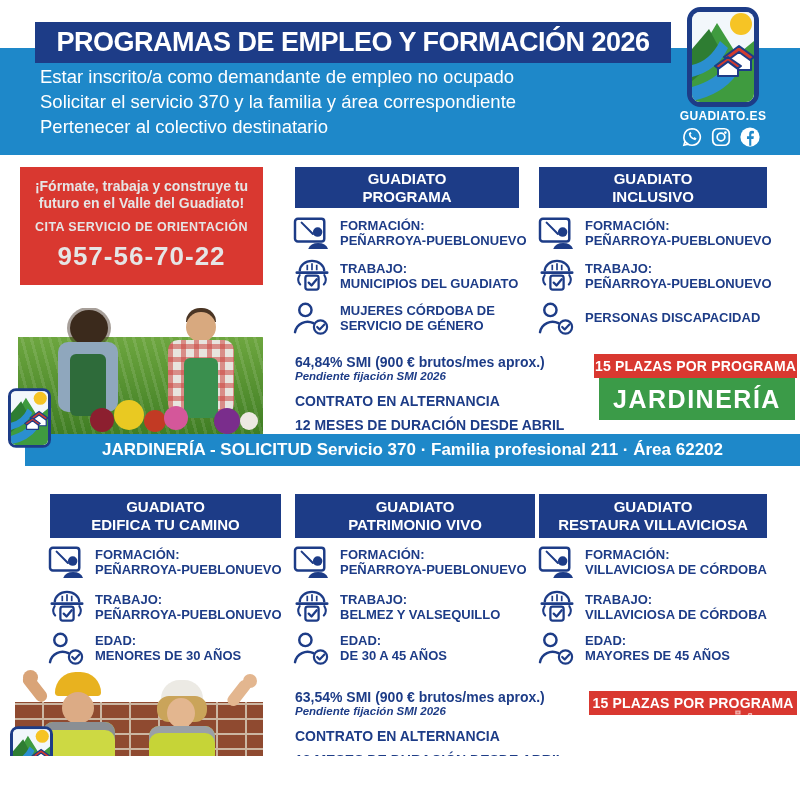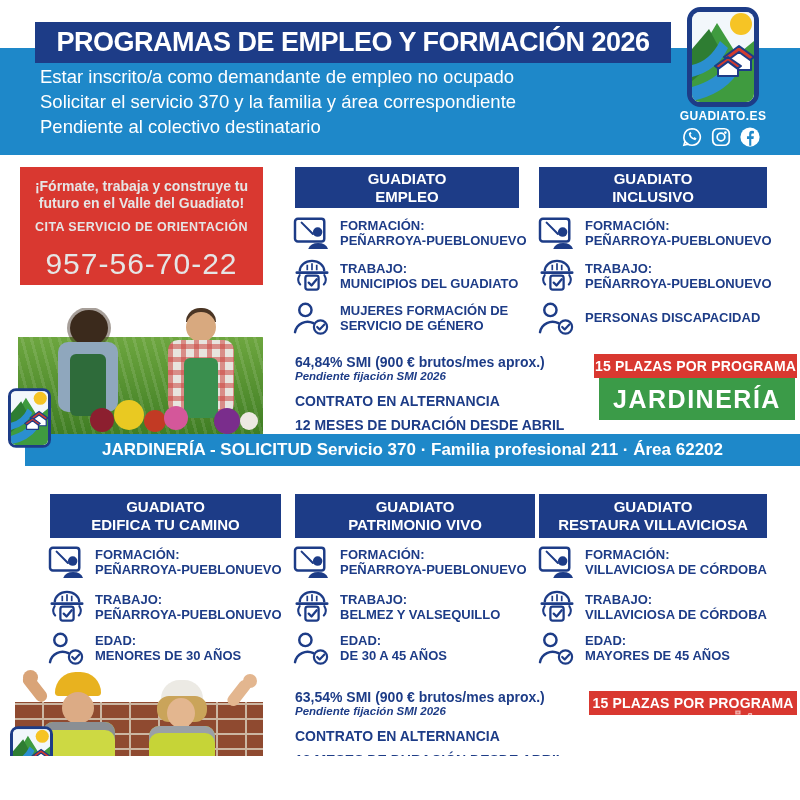--- a/index.html
+++ b/index.html
@@ -20,21 +20,21 @@
   .site-label{position:absolute;left:668px;top:109px;width:110px;text-align:center;color:#fff;
     font-weight:bold;font-size:12px;letter-spacing:0.4px;}
   .socials{position:absolute;left:681px;top:126px;display:flex;gap:7px;}
   .socials svg{width:22px;height:22px;display:block;}
 
   
   .cta{position:absolute;left:20px;top:167px;width:243px;height:118px;background:var(--red);
     color:#e5e5e5;text-align:center;padding-top:11px;}
   .cta .h1{font-size:14px;font-weight:bold;line-height:17px;}
   .cta .sub{margin-top:8px;font-size:12.5px;font-weight:bold;letter-spacing:0.4px;}
-  .cta .phone{margin-top:13px;font-size:30px;font-weight:normal;letter-spacing:1px;}
+  .cta .phone{margin-top:7px;font-size:26px;font-weight:bold;letter-spacing:1px;}
 
   
   .prog-header{position:absolute;background:var(--navy);color:#fff;font-weight:bold;text-align:center;
     font-size:15px;line-height:18px;display:flex;flex-direction:column;justify-content:center;}
   .item{position:absolute;display:flex;align-items:center;gap:9px;color:var(--navy);}
   .item svg{width:38px;height:34px;flex:none;color:var(--navy);}
   .item .txt{font-weight:bold;font-size:13px;line-height:15.5px;}
 
   
   .smi{position:absolute;color:var(--navy);white-space:nowrap;}
@@ -131,21 +131,21 @@
   </defs>
 </svg>
 
 <div class="poster">
 
   <div class="band-top"></div>
   <div class="title-box">PROGRAMAS DE EMPLEO Y FORMACIÓN 2026</div>
   <div class="reqs">
     <div>Estar inscrito/a como demandante de empleo no ocupado</div>
     <div>Solicitar el servicio 370 y la familia y área correspondiente</div>
-    <div>Pendiente al colectivo destinatario</div>
+    <div>Pertenecer al colectivo destinatario</div>
   </div>
   <svg class="logo-badge logo-main">
       <use href="#sym-logo"></use>
     </svg>
   <div class="site-label">GUADIATO.ES</div>
   <div class="socials">
     <svg>
         <use href="#sym-wa"></use>
       </svg>
     <svg>
@@ -160,21 +160,21 @@
     <div class="h1">
       <div>¡Fórmate, trabaja y construye tu</div>
       <div>futuro en el Valle del Guadiato!</div>
     </div>
     <div class="sub">CITA SERVICIO DE ORIENTACIÓN</div>
     <div class="phone">957-56-70-22</div>
   </div>
 
   <div class="prog-header" style="left:295px;top:167px;width:224px;height:41px;">
     <span>GUADIATO</span>
-    <span>EMPLEO</span>
+    <span>PROGRAMA</span>
   </div>
   <div class="prog-header" style="left:539px;top:167px;width:228px;height:41px;">
     <span>GUADIATO</span>
     <span>INCLUSIVO</span>
   </div>
 
   <div class="item" style="left:293px;top:216px;">
     <svg>
         <use href="#sym-formacion"></use>
       </svg>
@@ -190,21 +190,21 @@
     <div class="txt">
         <div>TRABAJO:</div>
         <div>MUNICIPIOS DEL GUADIATO</div>
       </div>
   </div>
   <div class="item" style="left:293px;top:301px;">
     <svg>
         <use href="#sym-persona"></use>
       </svg>
     <div class="txt">
-        <div>MUJERES FORMACIÓN DE</div>
+        <div>MUJERES CÓRDOBA DE</div>
         <div>SERVICIO DE GÉNERO</div>
       </div>
   </div>
 
   <div class="item" style="left:538px;top:216px;">
     <svg>
         <use href="#sym-formacion"></use>
       </svg>
     <div class="txt">
         <div>FORMACIÓN:</div>

